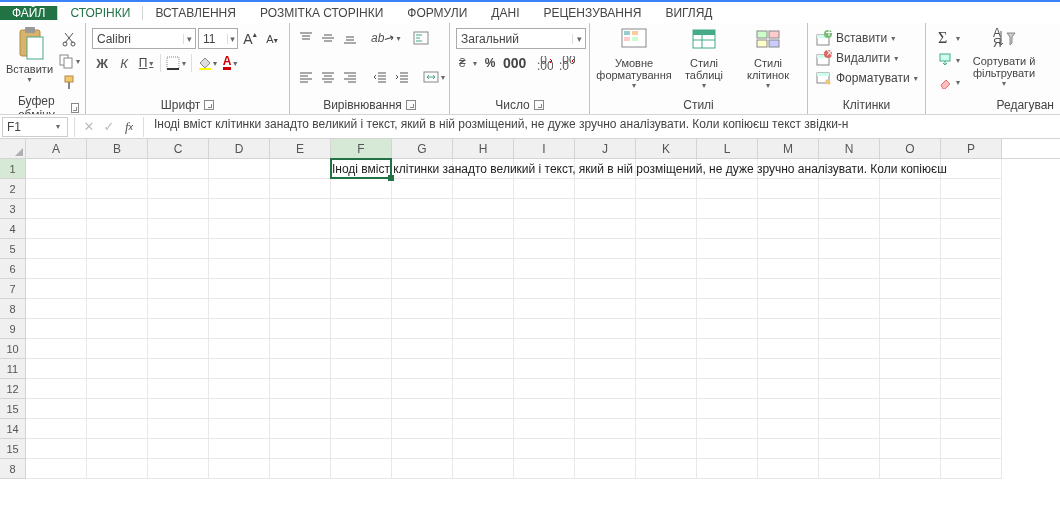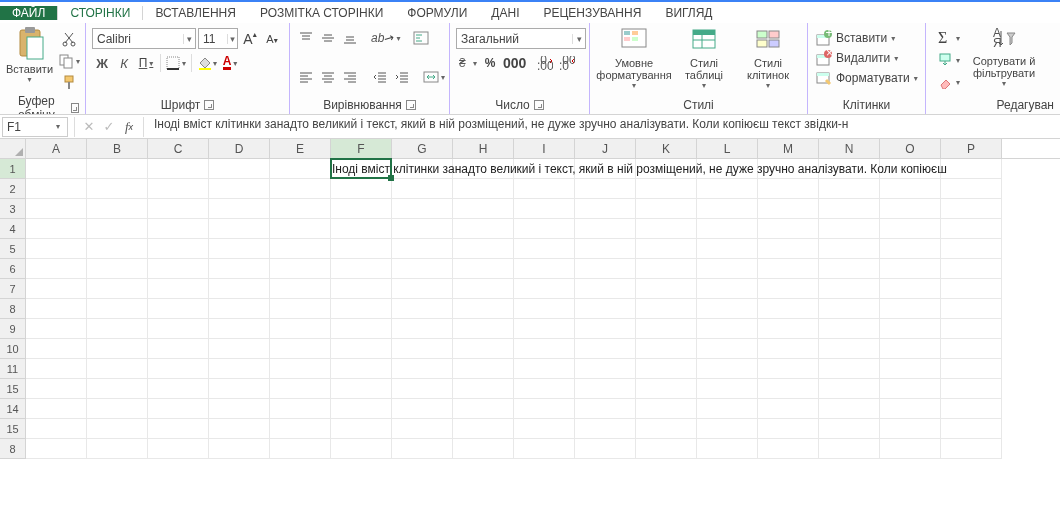--- a/index.html
+++ b/index.html
@@ -649,20 +649,39 @@
         <div class="cell"></div>
         <div class="cell"></div>
         <div class="cell"></div>
         <div class="cell"></div>
         <div class="cell"></div>
         <div class="cell"></div>
         <div class="cell"></div>
         <div class="cell"></div>
       </div>
       <div class="gr">
+        <div class="rh">12</div>
+        <div class="cell"></div>
+        <div class="cell"></div>
+        <div class="cell"></div>
+        <div class="cell"></div>
+        <div class="cell"></div>
+        <div class="cell"></div>
+        <div class="cell"></div>
+        <div class="cell"></div>
+        <div class="cell"></div>
+        <div class="cell"></div>
+        <div class="cell"></div>
+        <div class="cell"></div>
+        <div class="cell"></div>
+        <div class="cell"></div>
+        <div class="cell"></div>
+        <div class="cell"></div>
+      </div>
+      <div class="gr">
         <div class="rh">15</div>
         <div class="cell"></div>
         <div class="cell"></div>
         <div class="cell"></div>
         <div class="cell"></div>
         <div class="cell"></div>
         <div class="cell"></div>
         <div class="cell"></div>
         <div class="cell"></div>
         <div class="cell"></div>

